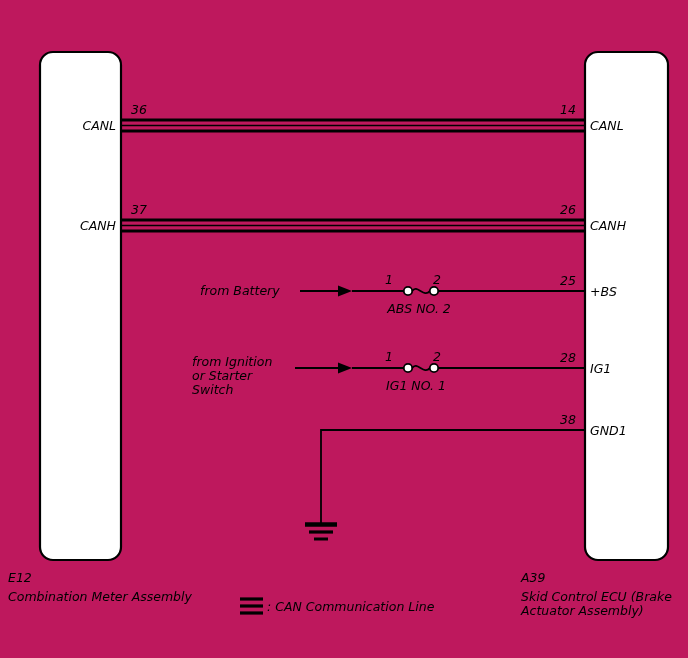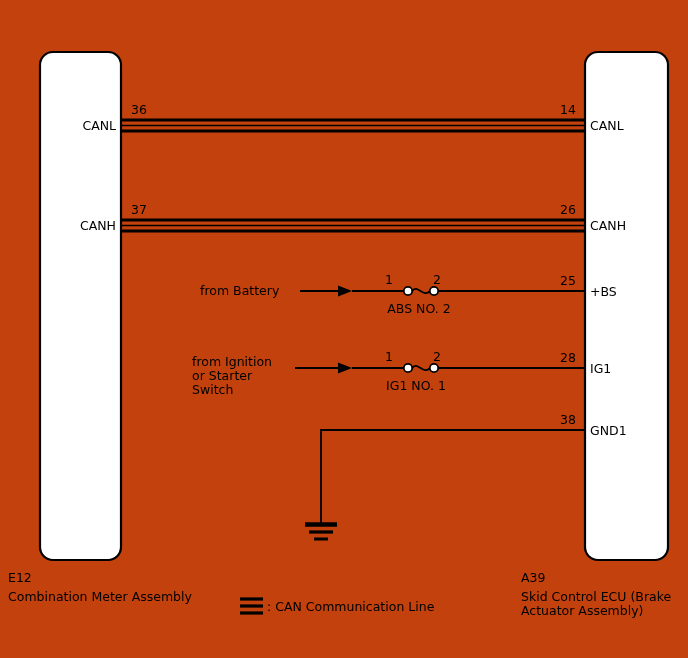--- a/index.html
+++ b/index.html
@@ -9,21 +9,22 @@
   }
   body {
     font-family: "DejaVu Sans", sans-serif;
     color: #000000;
   }
   #diagram-root {
     position: relative;
     width: 688px;
     height: 658px;
     overflow: hidden;
-    background: #c2410c;
+    background: #be185d;
+    font-style: italic;
   }
   #wiring-svg {
     position: absolute;
     left: 0;
     top: 0;
     width: 688px;
     height: 658px;
   }
   .pin-num {
     font-family: "DejaVu Sans", sans-serif;

